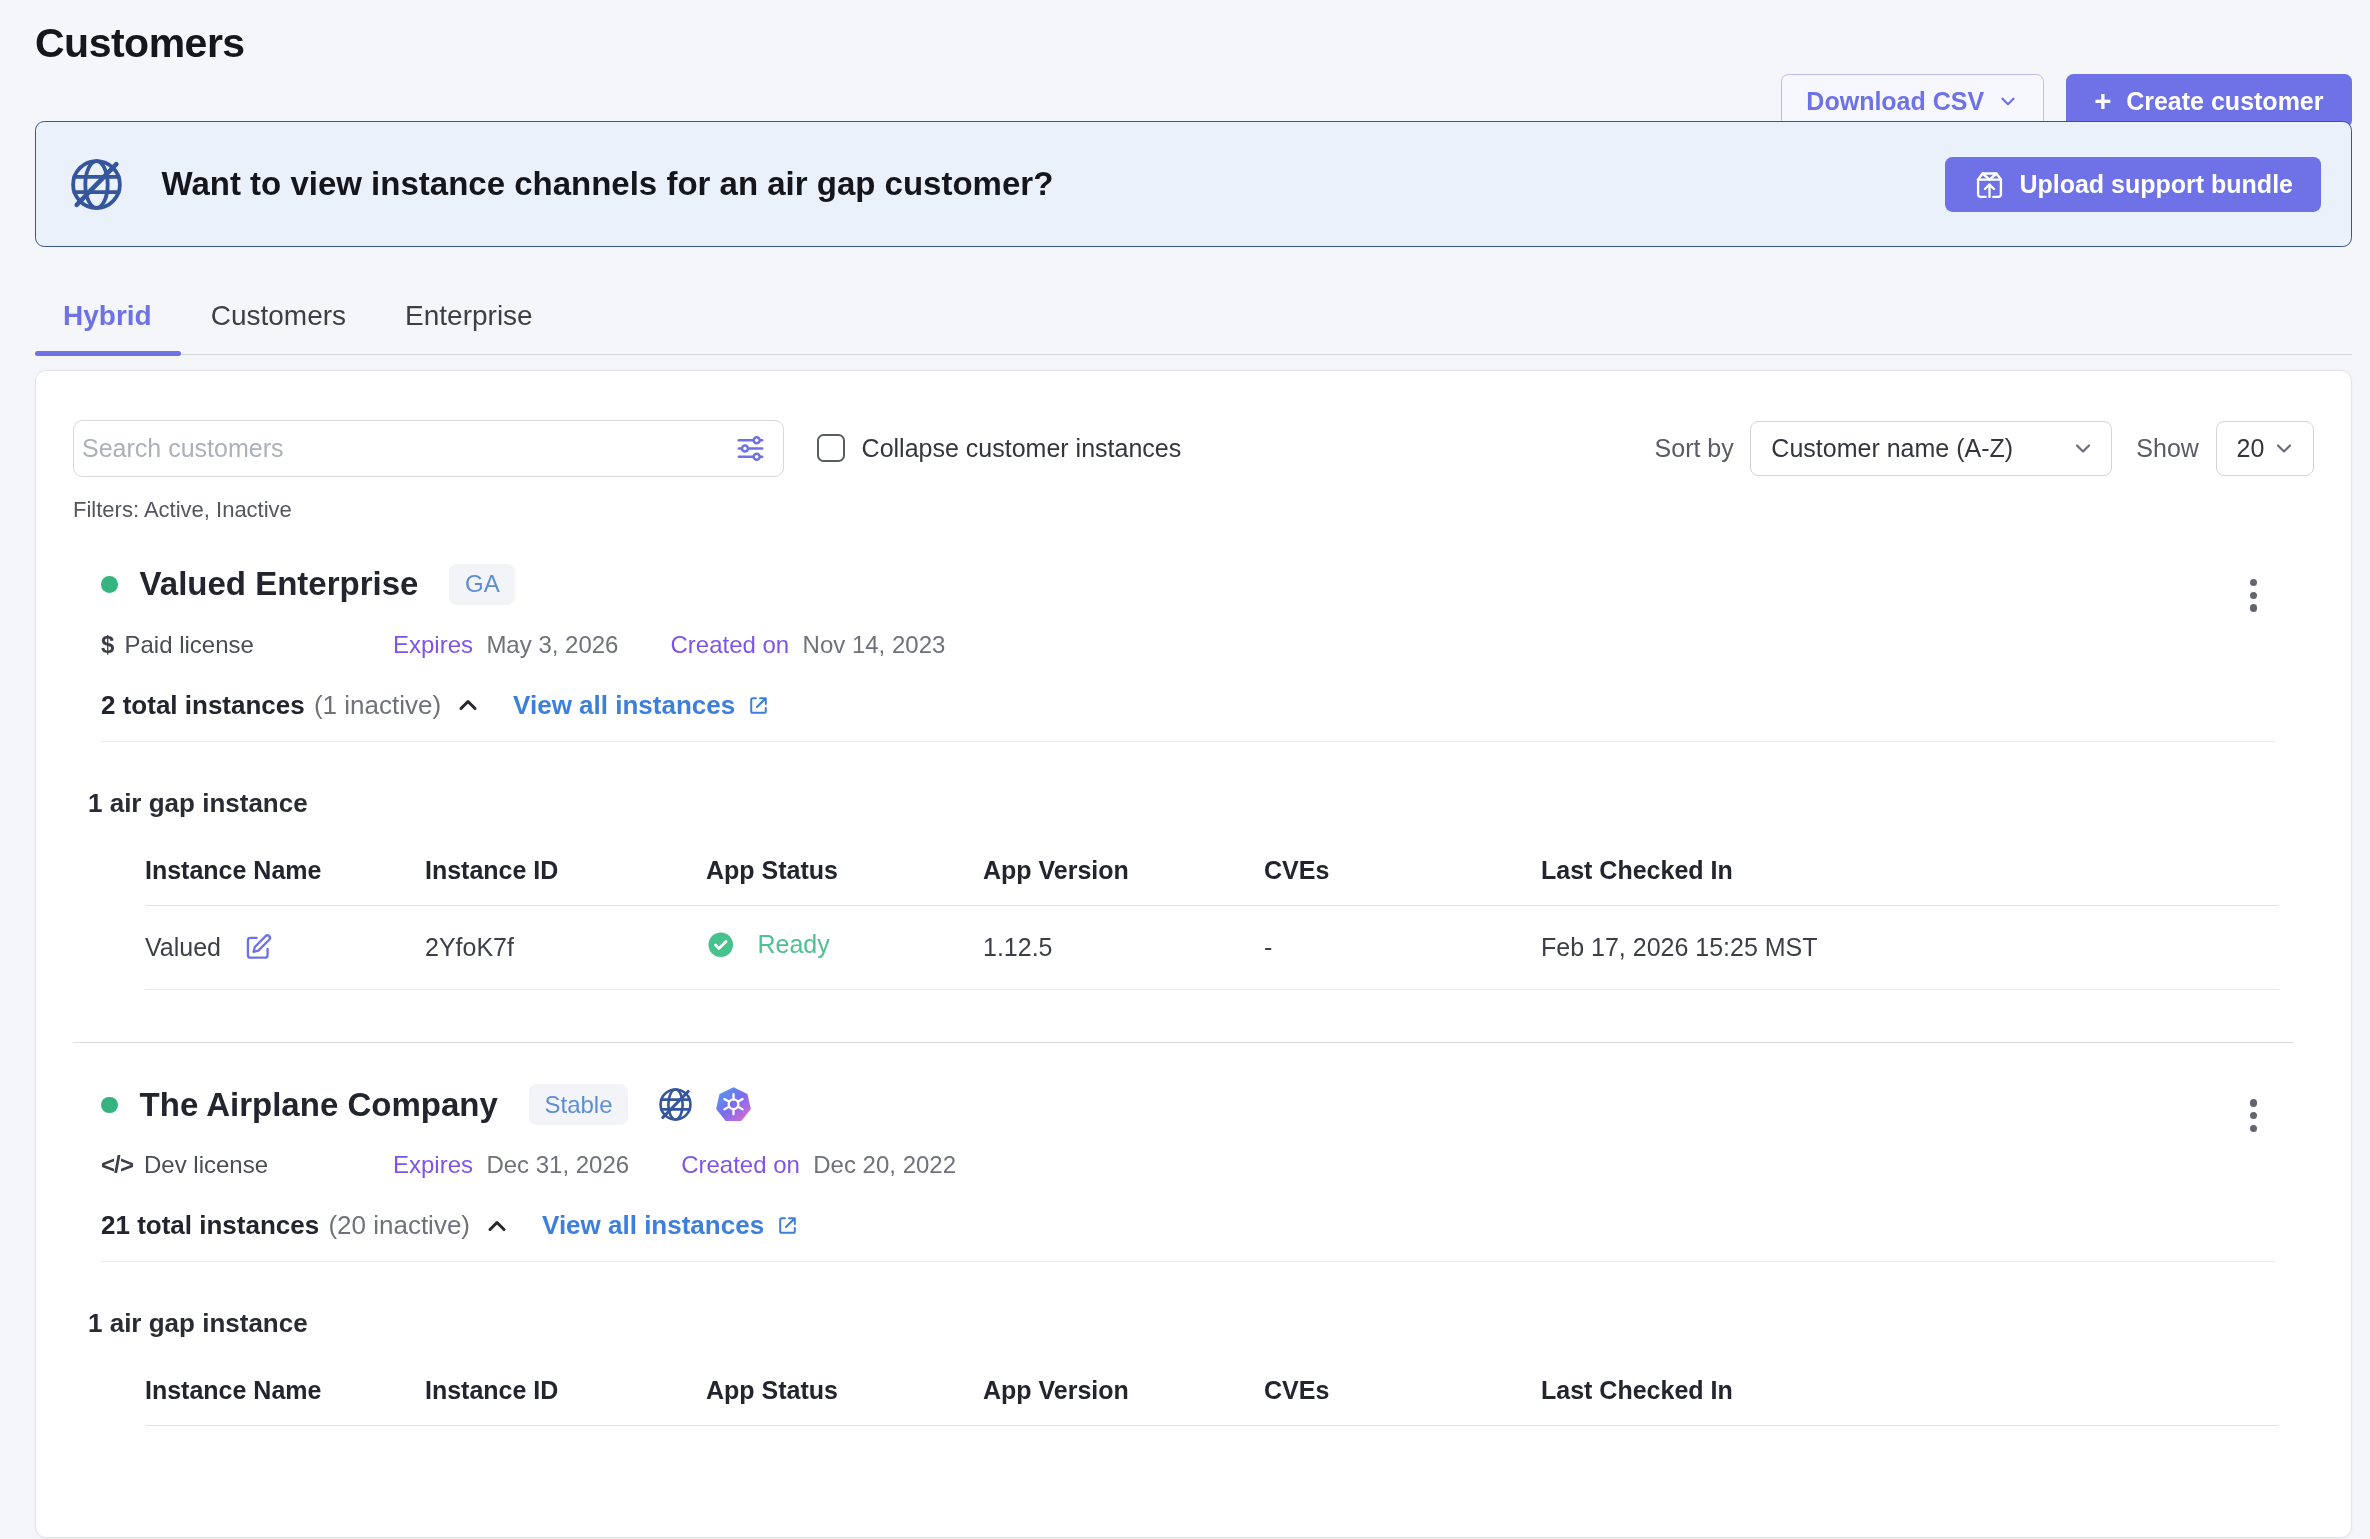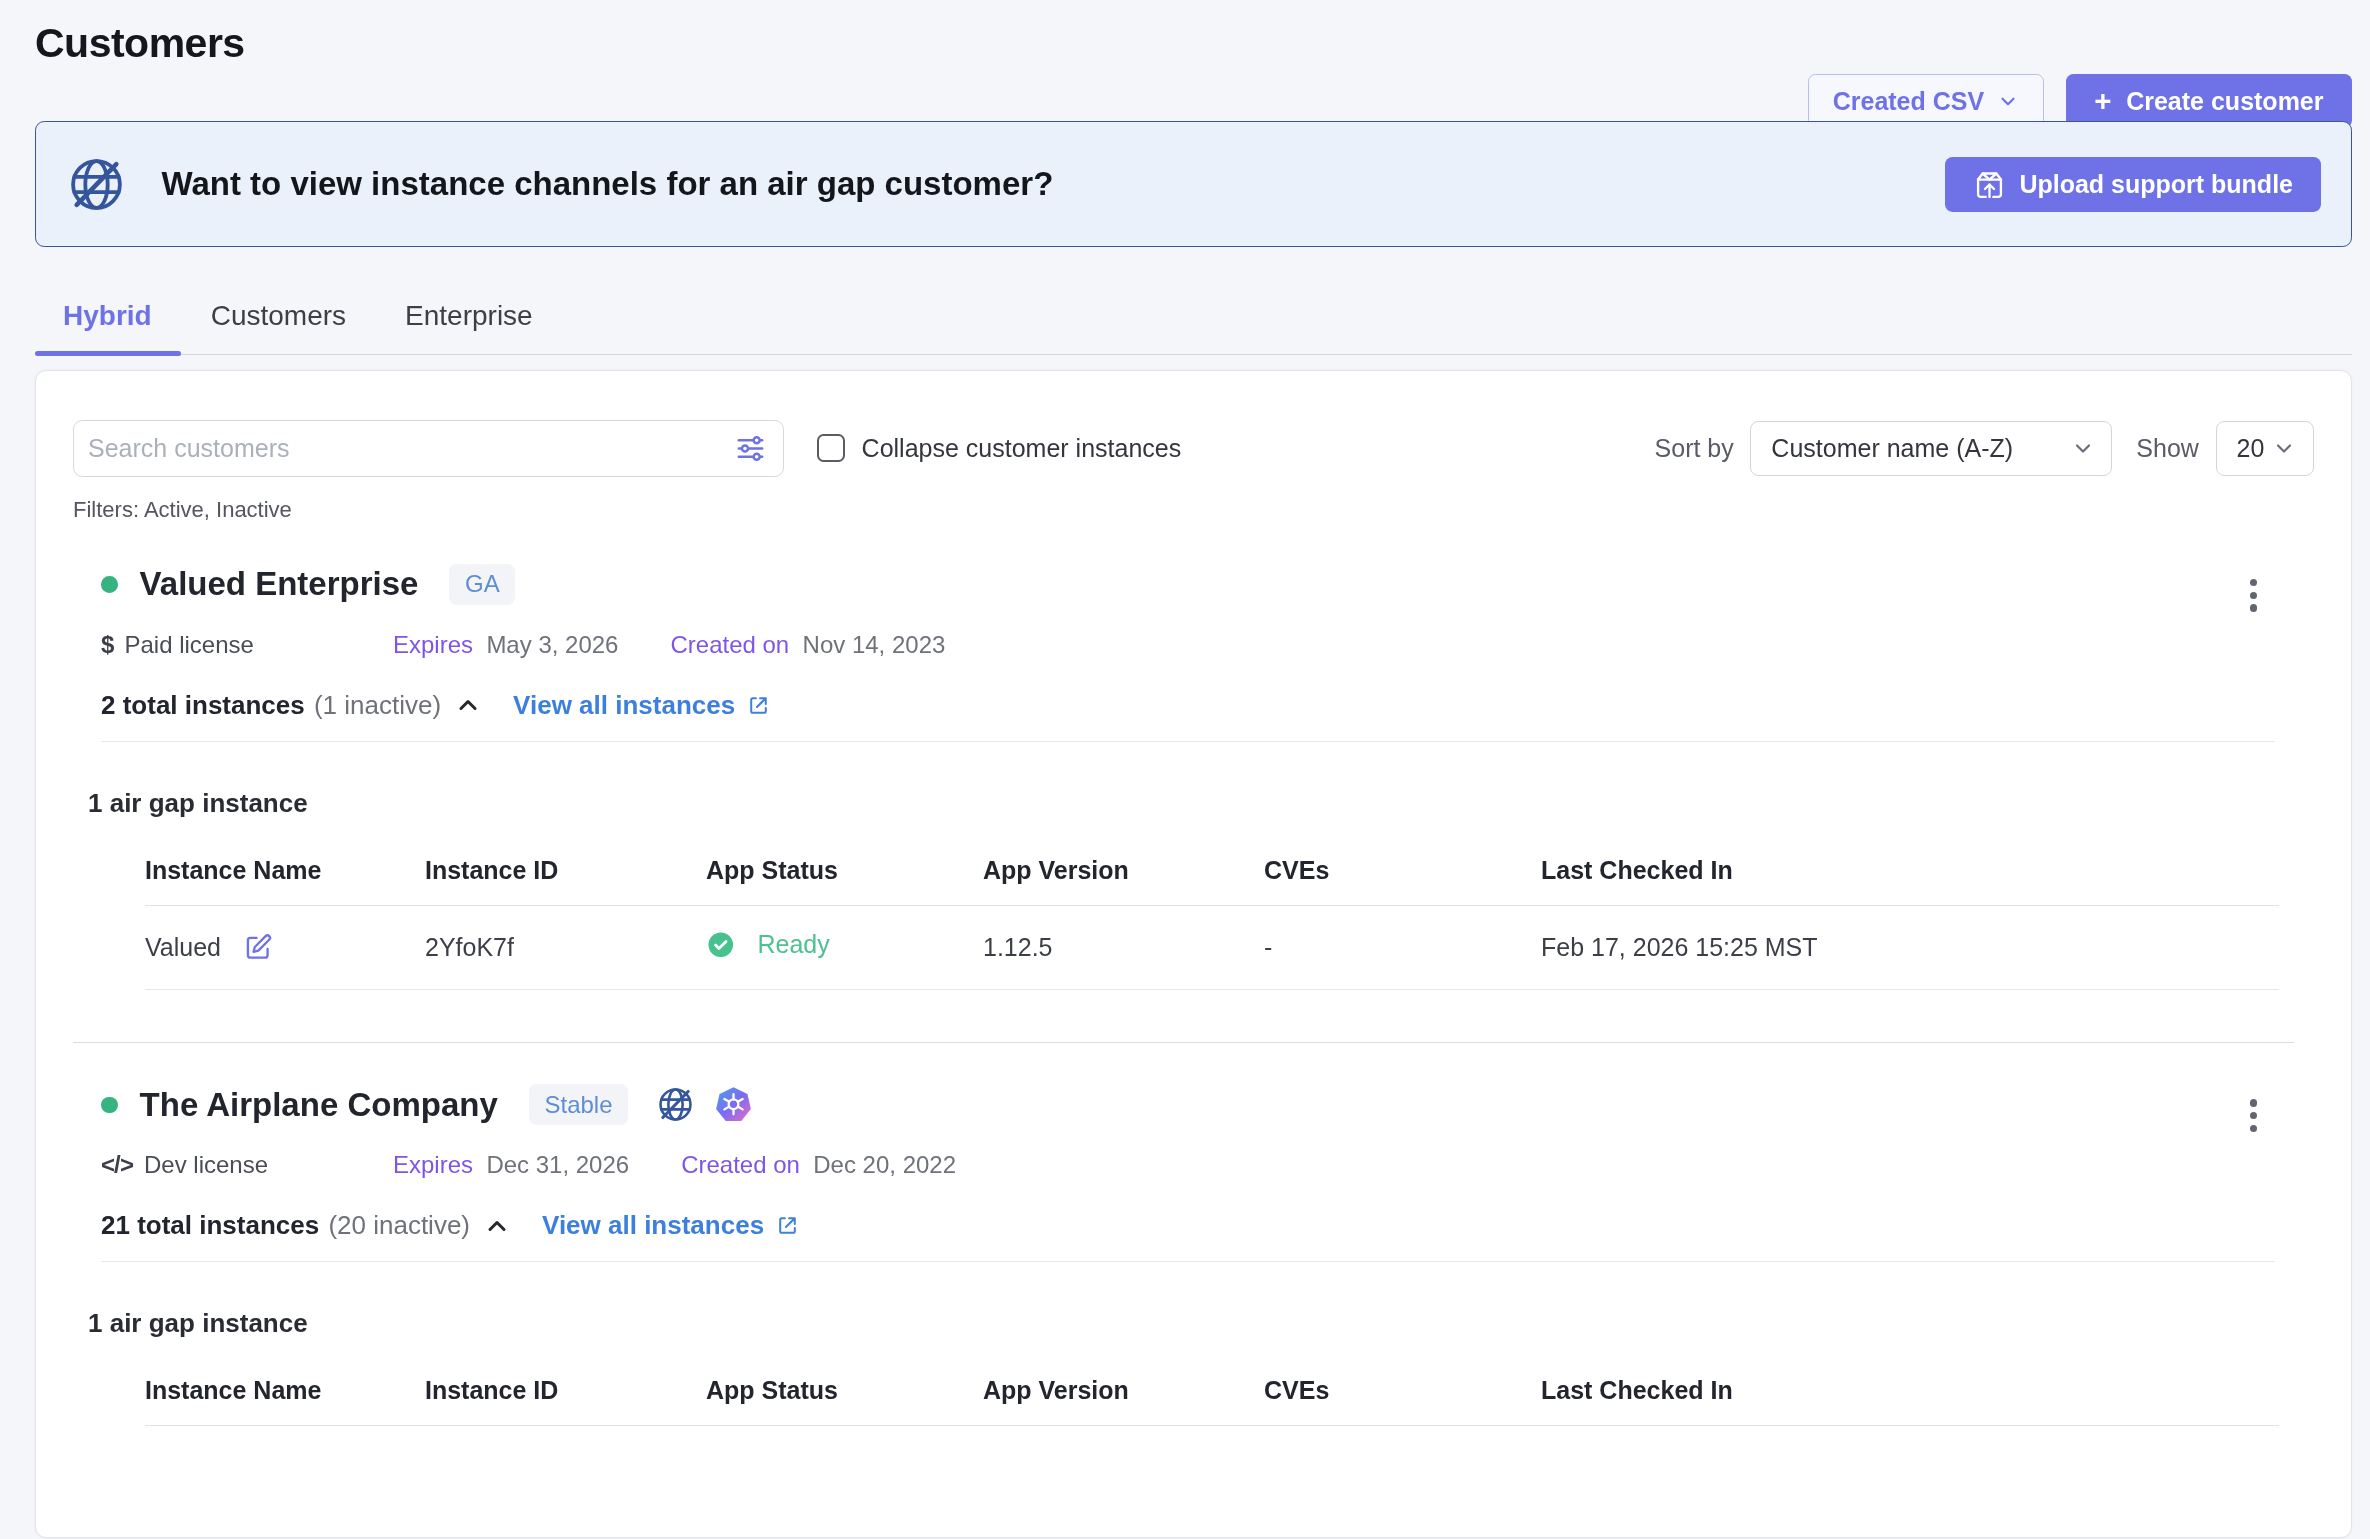--- a/index.html
+++ b/index.html
@@ -39,21 +39,21 @@
                        background:#6e72e6; border-radius:2.8px; }
 
   
   .card { margin-top:14.8px; background:#ffffff; border:1.8px solid #e2e4ea; border-radius:11px;
           padding:49px 37px 111px 37px; box-shadow:0 0.9px 2.8px rgba(20,22,40,0.04); }
 
   
   .toolbar { display:flex; align-items:center; }
   .search-wrap { position:relative; width:711px; }
   .search { width:100%; height:57px; border:1.8px solid #d6d8e0; border-radius:9.2px;
-            padding:0 65px 0 14px; font-size:25px; color:#34363e; outline:none;
+            padding:0 65px 0 8px; font-size:25px; color:#34363e; outline:none;
             font-family:"Liberation Sans","DejaVu Sans",sans-serif; }
   .search::placeholder { color:#abb0ba; }
   .filter-ic { position:absolute; right:16.6px; top:12px; width:33px; height:33px; cursor:pointer; }
   .collapse { display:flex; align-items:center; gap:16.6px; margin-left:33px; cursor:pointer; }
   .checkbox { width:28px; height:28px; border:2.3px solid #595c64; border-radius:6.5px; background:#fff; }
   .collapse-label { font-size:25px; color:#34363e; }
   .spacer { flex:1; }
   .ctrl-label { font-size:25px; color:#595c64; }
   .select { display:flex; align-items:center; justify-content:space-between; height:55px;
             border:1.8px solid #d2d4dc; border-radius:8.3px; padding:0 16.6px 0 20px;
@@ -109,21 +109,21 @@
 </style>
 </head>
 <body>
 
 <div class="page">
 
   <header class="page-header">
     <h1 class="title">Customers</h1>
     <div class="header-actions">
       <button class="btn btn-outline">
-        <span>Created CSV</span>
+        <span>Download CSV</span>
         <svg width="22" height="22" viewBox="0 0 24 24" fill="none" stroke="#6e72e6" stroke-width="2.4" stroke-linecap="round" stroke-linejoin="round">
             <path d="M6 9.5 l6 6 6-6"></path>
           </svg>
       </button>
       <button class="btn btn-solid">
         <span class="plus">+</span>
         <span>Create customer</span>
       </button>
     </div>
   </header>

